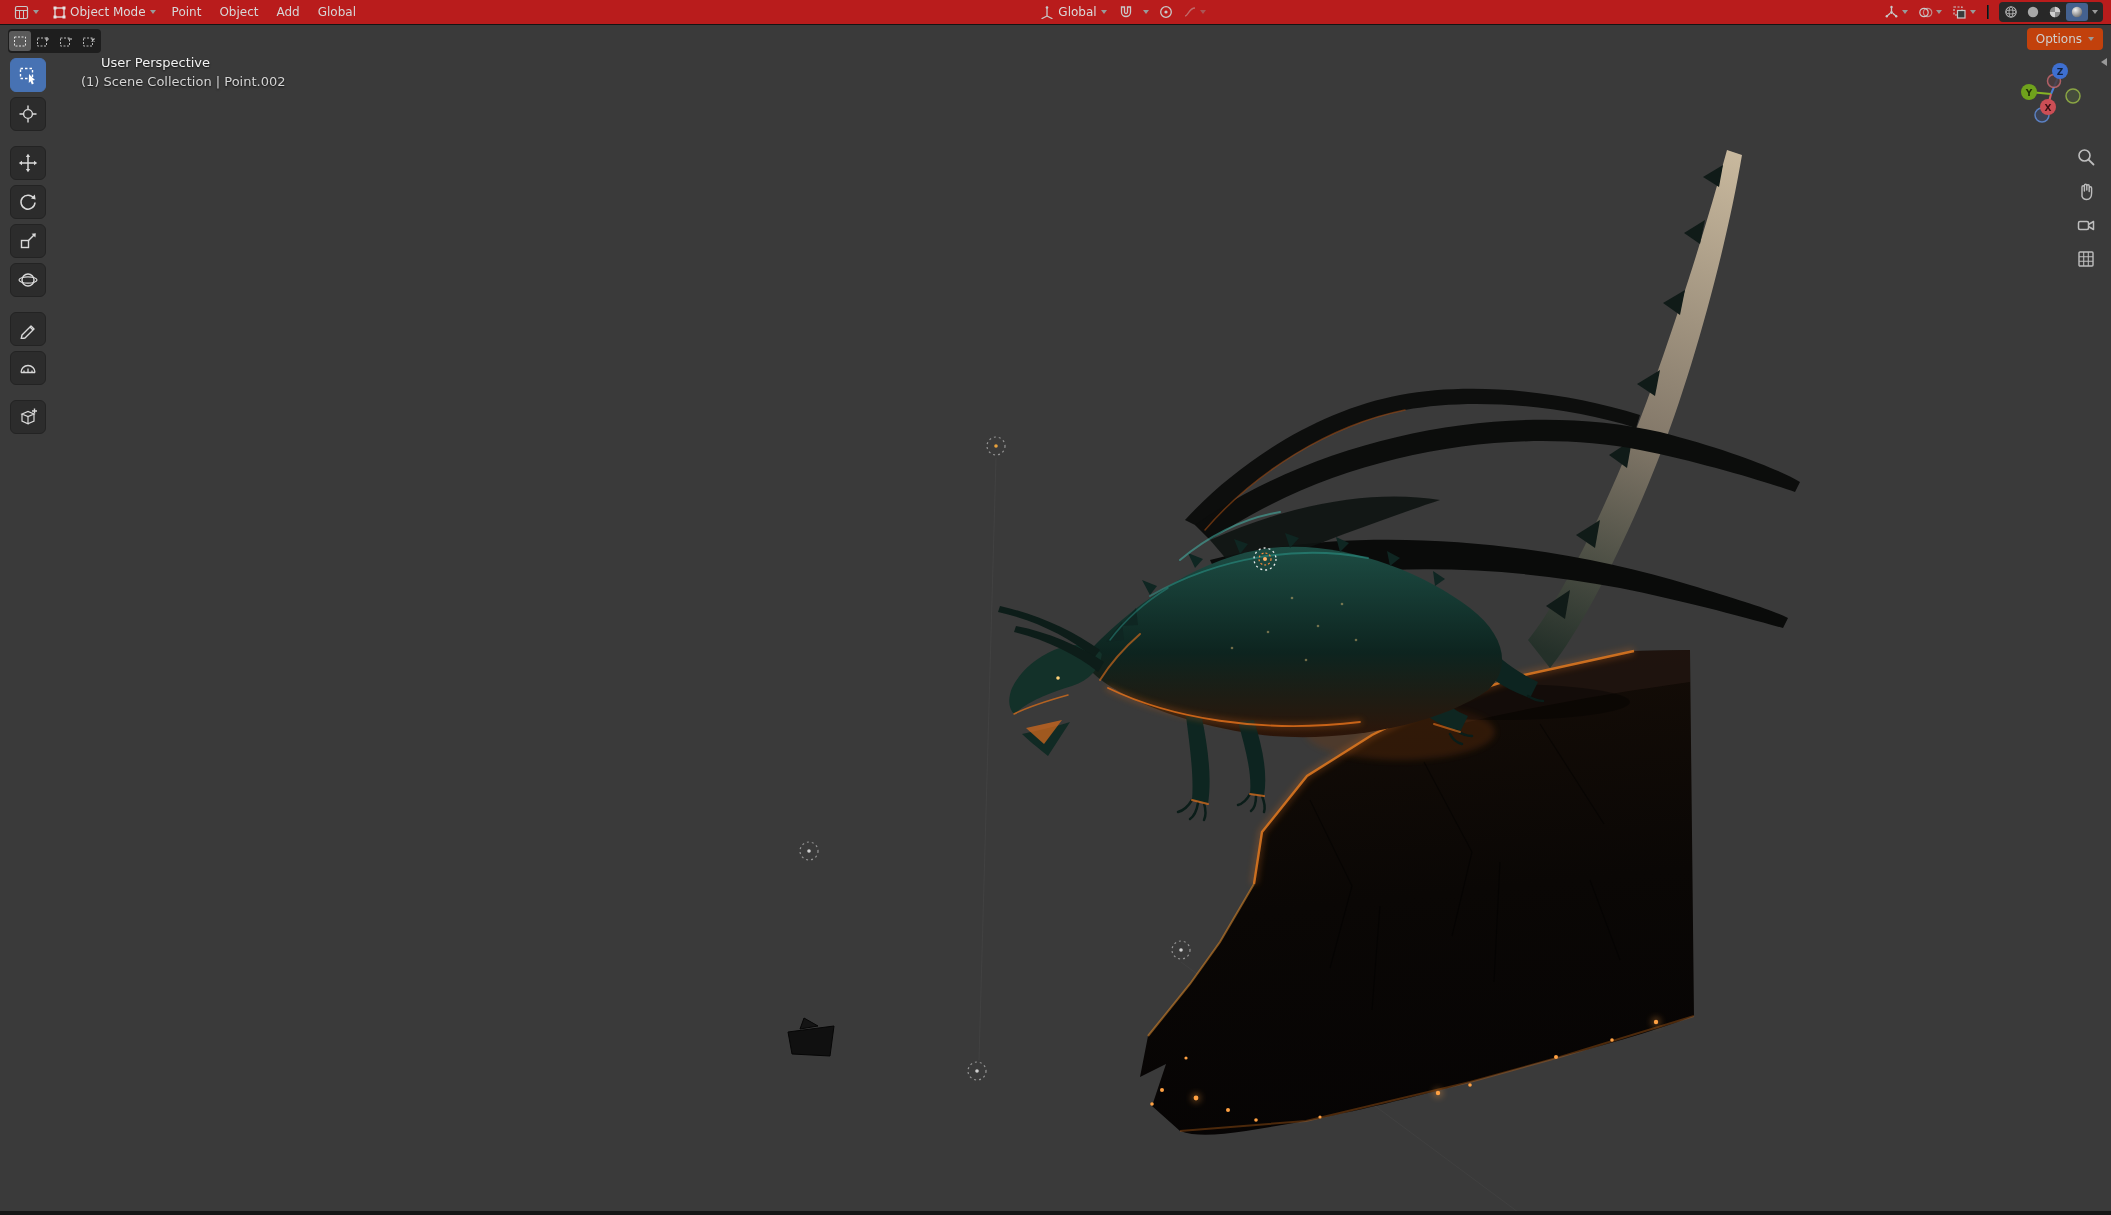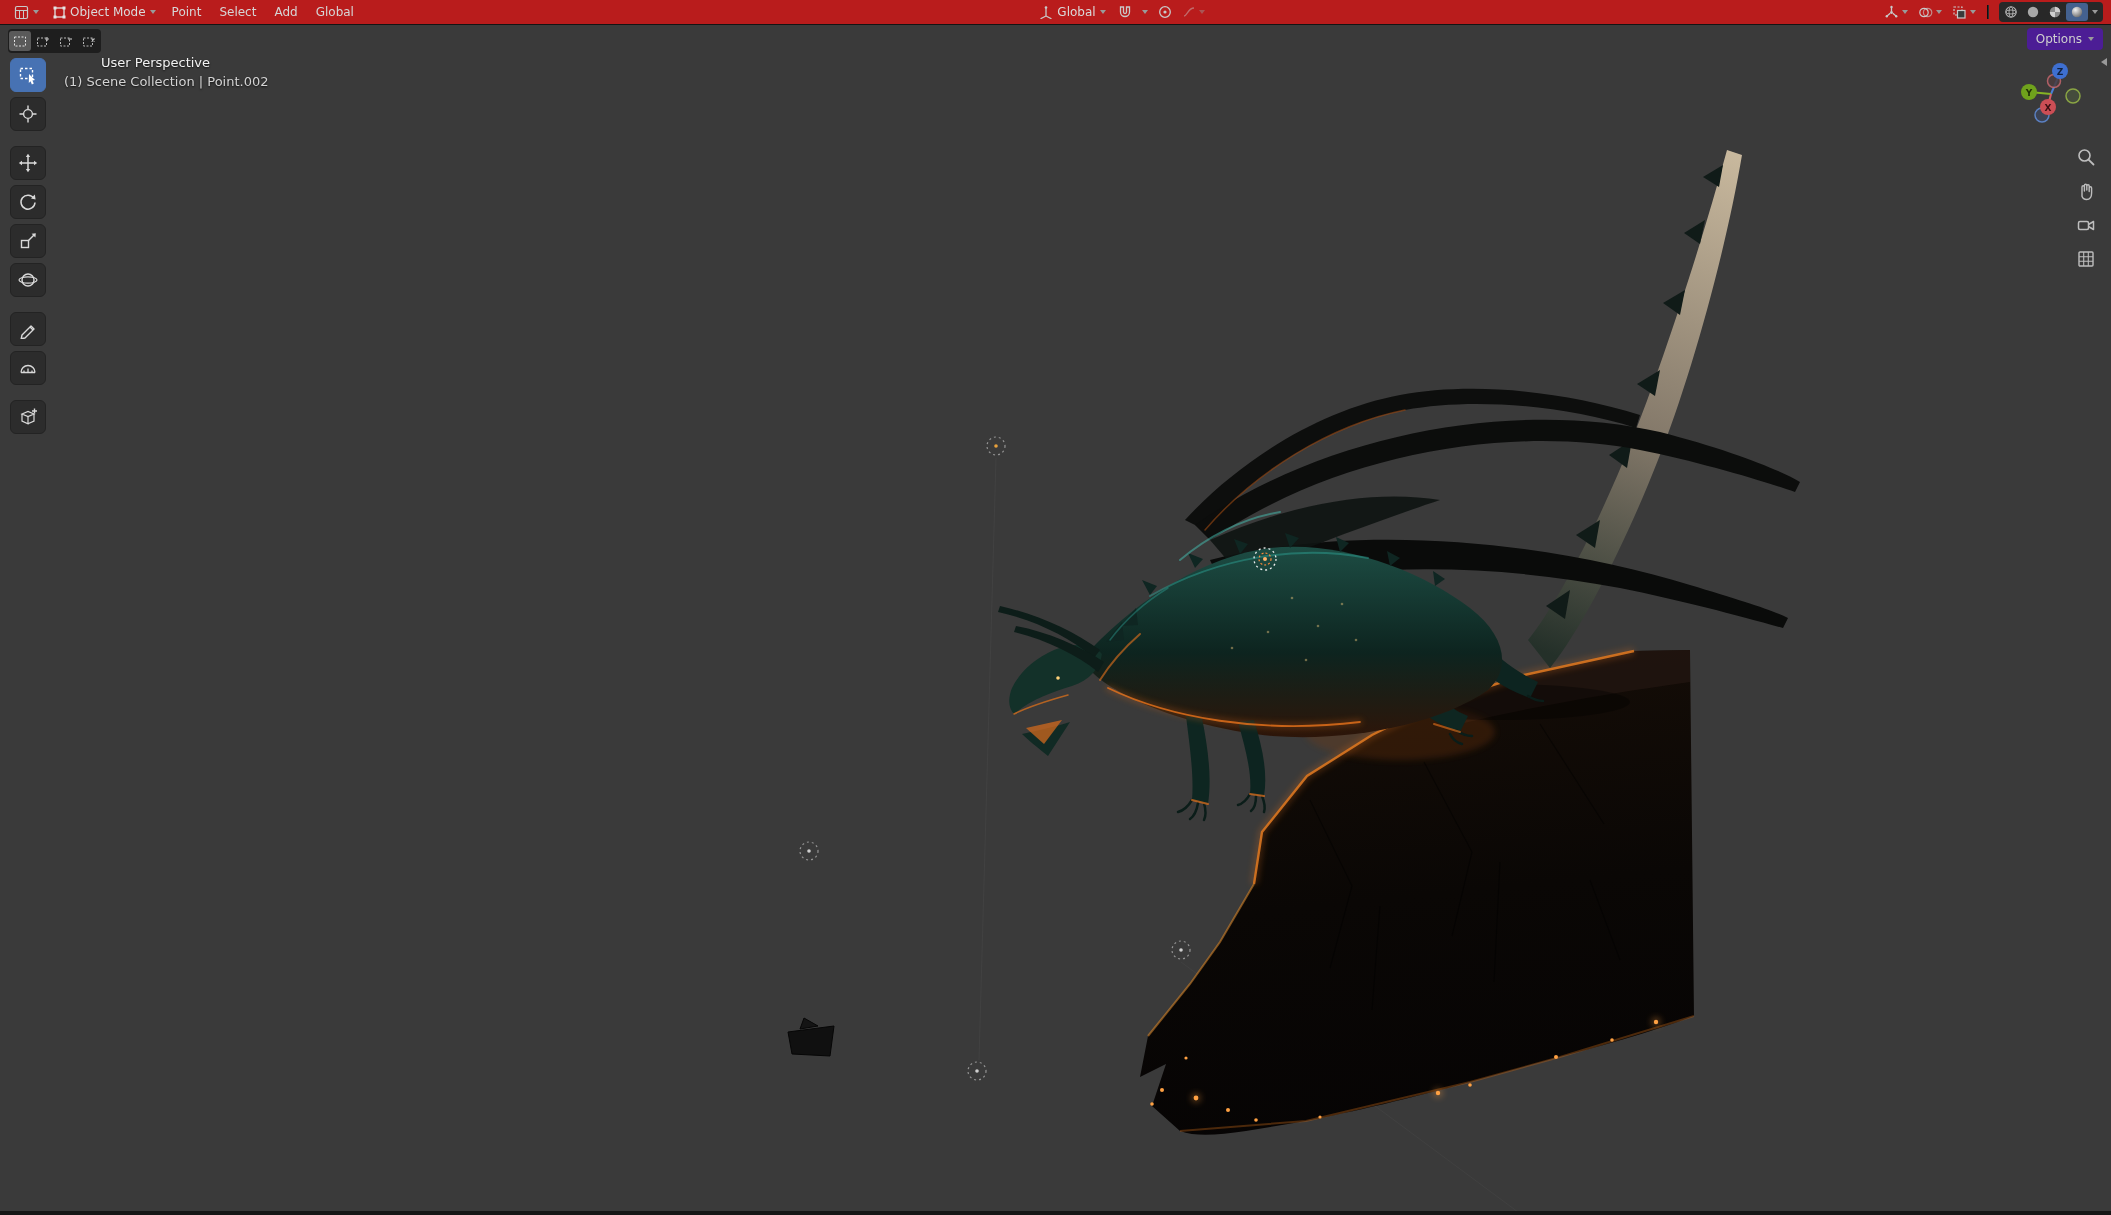--- a/index.html
+++ b/index.html
@@ -24,37 +24,37 @@
   .shade-group{display:flex;align-items:center;background:#282828;border-radius:4px;padding:1px;margin-left:4px;}
   .shade-btn{width:22px;height:18px;display:flex;align-items:center;justify-content:center;border-radius:3px;}
   .shade-btn.active{background:#44618f;}
   .icon-svg{display:block;}
 
   
   .select-mode-chip{position:absolute;left:8px;top:29px;height:22px;background:#1e1e1e;
           border-radius:4px;display:flex;align-items:center;padding:1px;gap:1px;z-index:15;}
   .smode{width:22px;height:20px;border-radius:3px;display:flex;align-items:center;justify-content:center;}
   .smode.active{background:#5a5a5a;}
-  .options-chip{position:absolute;right:8px;top:28px;height:22px;background:#4c1d95;border-radius:4px;
+  .options-chip{position:absolute;right:8px;top:28px;height:22px;background:#c2410c;border-radius:4px;
           display:flex;align-items:center;gap:6px;padding:0 9px;font-size:12px;color:#cfcfcf;z-index:15;}
   .collapse-arrow{position:absolute;right:4px;top:58px;width:0;height:0;z-index:15;
           border-top:4.5px solid transparent;border-bottom:4.5px solid transparent;
           border-right:6px solid #9a9a9a;}
 
   
   .tools{position:absolute;left:10px;top:58px;display:flex;flex-direction:column;gap:5px;z-index:15;}
   .tool{width:34px;height:32px;background:#2c2c2c;border:1px solid #232323;border-radius:6px;
         display:flex;align-items:center;justify-content:center;}
   .tool.active{background:#4772b3;border-color:#4772b3;}
   .tool.grp{margin-top:10px;}
 
   
   .vp-label{position:absolute;left:64px;top:55px;font-size:13px;color:#f1f1f1;z-index:12;
             text-shadow:0 1px 2px rgba(0,0,0,.75);margin-left:37px;}
-  .vp-breadcrumb{position:absolute;left:64px;top:74px;font-size:13px;color:#d4d4d4;z-index:12;
+  .vp-breadcrumb{position:absolute;left:81px;top:74px;font-size:13px;color:#d4d4d4;z-index:12;
             text-shadow:0 1px 2px rgba(0,0,0,.75);}
 
   .gizmo{position:absolute;right:16px;top:50px;width:88px;height:88px;z-index:12;}
   .nav-tools{position:absolute;right:14px;top:146px;display:flex;flex-direction:column;gap:12px;z-index:12;}
   .nav-btn{width:22px;height:22px;display:flex;align-items:center;justify-content:center;opacity:.85;}
 
   
   .scene{position:absolute;inset:0;z-index:1;}
 
   .statusbar{position:absolute;left:0;right:0;bottom:0;height:4px;background:#161616;z-index:25;}
@@ -269,21 +269,21 @@
       <rect x="0.5" y="0.5" width="3" height="3" fill="#e4e4e4"></rect>
         <rect x="9.5" y="0.5" width="3" height="3" fill="#e4e4e4"></rect>
       <rect x="0.5" y="9.5" width="3" height="3" fill="#e4e4e4"></rect>
         <rect x="9.5" y="9.5" width="3" height="3" fill="#e4e4e4"></rect>
     </svg>
     <span>Object Mode</span>
     <span class="caret"></span>
   </div>
 
   <div class="menu">Point</div>
-  <div class="menu">Select</div>
+  <div class="menu">Object</div>
   <div class="menu">Add</div>
   <div class="menu">Global</div>
 
   <div class="spacer"></div>
 
   <div class="hbtn">
     <svg class="icon-svg" width="14" height="14" viewBox="0 0 14 14">
       <path d="M7,11 V2.5 M7,11 L2,13.5 M7,11 L12,13.5" stroke="#c9c9c9" stroke-width="1.3" fill="none" stroke-linecap="round"></path>
       <circle cx="7" cy="2.5" r="1.3" fill="#c9c9c9"></circle>
     </svg>

